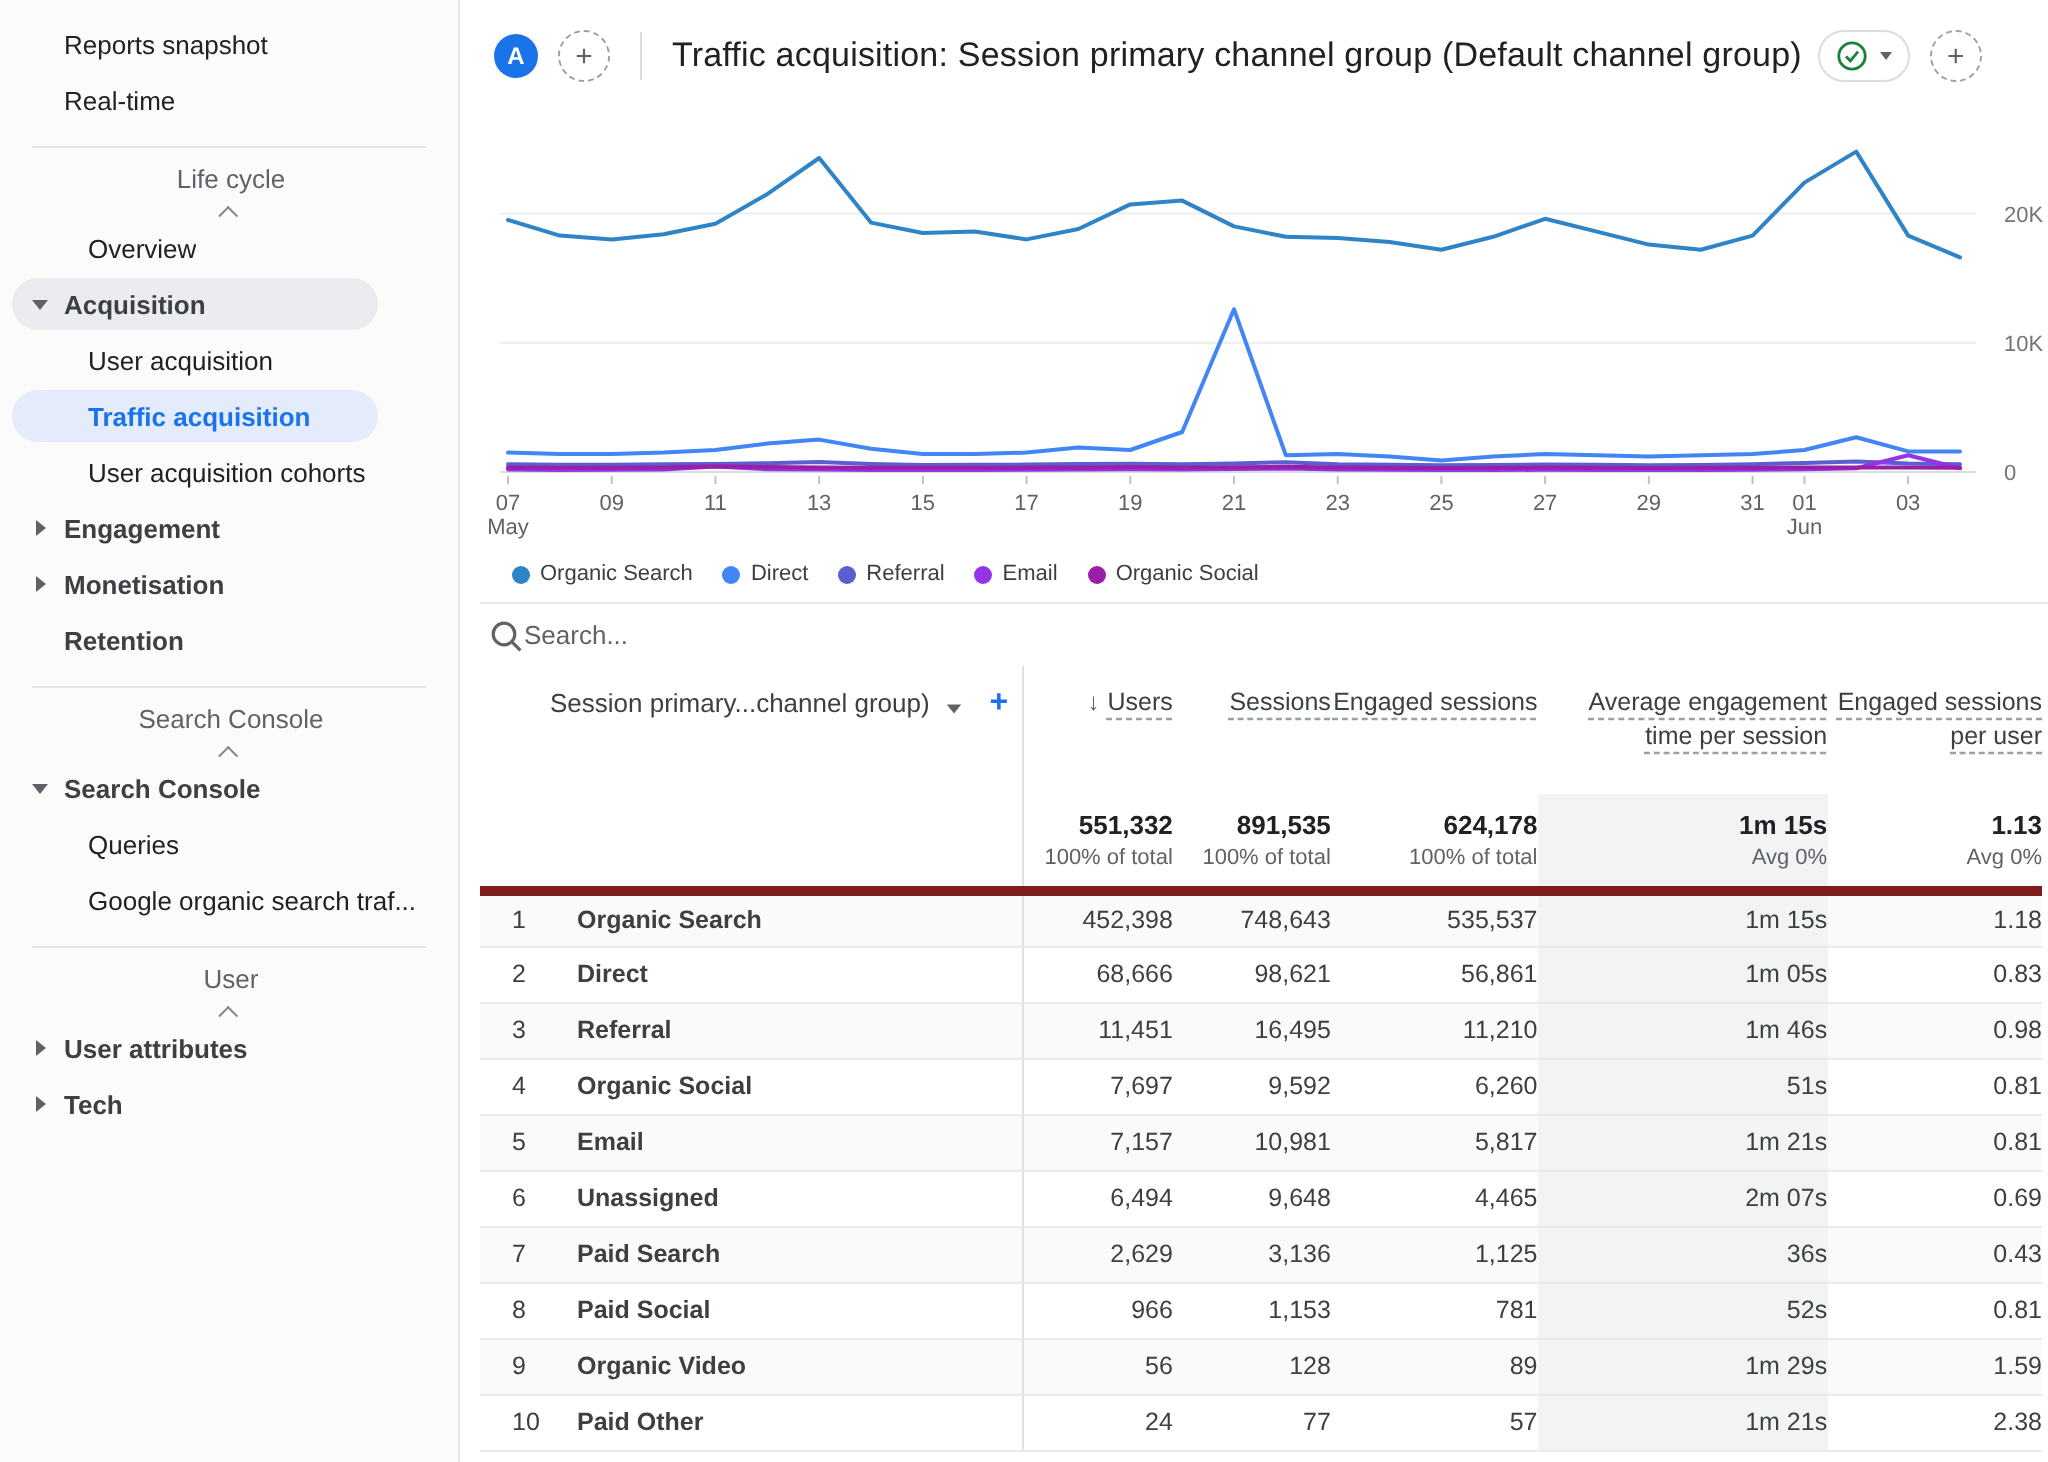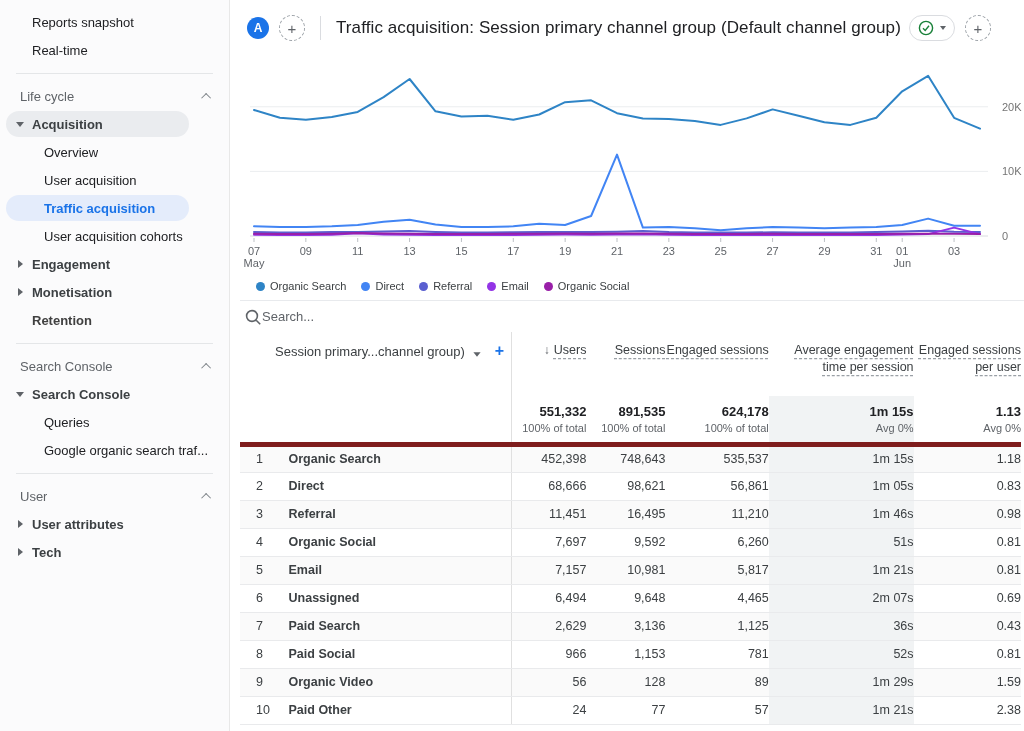--- a/index.html
+++ b/index.html
@@ -7,21 +7,21 @@
     font-family:"Liberation Sans", sans-serif; }
   .app { width:1024px; height:731px; display:flex; }
 
   
   .sidebar { width:230px; min-width:230px; background:#fbfbfc; border-right:1px solid #e8e8e8;
     padding-top:8px; font-size:13px; color:#202124; }
   .nav-row { height:28px; display:flex; align-items:center; position:relative; cursor:pointer; }
   .nav-row .rowbg { position:absolute; left:6px; right:40px; top:1px; bottom:1px; border-radius:14px; z-index:0; }
   .nav-row > .lbl { position:relative; z-index:1; white-space:nowrap; overflow:hidden; text-overflow:ellipsis; }
   .nav-link .lbl { padding-left:32px; }
-  .nav-section { color:#5f6368; justify-content:space-between; padding:0 18px 0 20px; margin-top:8px; }
+  .nav-section { color:#5f6368; justify-content:space-between; padding:0 18px 0 20px; margin-top:8px;flex-direction:column; }
   .nav-parent .caret-slot { width:16px; margin-left:12px; display:flex; justify-content:center; position:relative; z-index:1; }
   .nav-parent .lbl { padding-left:4px; font-weight:bold; color:#3c4043; }
   .nav-child .lbl { padding-left:44px; }
   .nav-leaf .lbl { padding-left:32px; font-weight:bold; color:#404040; }
   .nav-child.selected .lbl { color:#1a73e8; font-weight:bold; }
   .rowbg.sel { background:#e4ecfb; }
   .rowbg.hl { background:#eaecef; }
   .nav-divider { height:1px; background:#e4e6e8; margin:9px 16px 2px 16px; }
   .caret-down { width:0; height:0; border-left:4px solid transparent; border-right:4px solid transparent; border-top:5px solid #5f6368; }
   .caret-right { width:0; height:0; border-top:4px solid transparent; border-bottom:4px solid transparent; border-left:5px solid #5f6368; }
@@ -87,29 +87,29 @@
         <span class="lbl">Reports snapshot</span>
       </div>
       <div class="nav-row nav-link">
         <span class="lbl">Real-time</span>
       </div>
       <div class="nav-divider"></div>
       <div class="nav-row nav-section">
         <span class="lbl">Life cycle</span>
         <span class="chevron-up"></span>
       </div>
-      <div class="nav-row nav-parent">
-        <div class="rowbg hl"></div>
-        <span class="caret-slot">
-          <span class="caret-down"></span>
-        </span>
-        <span class="lbl">Acquisition</span>
-      </div>
       <div class="nav-row nav-child">
         <span class="lbl">Overview</span>
+      </div>
+      <div class="nav-row nav-parent">
+        <div class="rowbg hl"></div>
+        <span class="caret-slot">
+          <span class="caret-down"></span>
+        </span>
+        <span class="lbl">Acquisition</span>
       </div>
       <div class="nav-row nav-child">
         <span class="lbl">User acquisition</span>
       </div>
       <div class="nav-row nav-child selected">
         <div class="rowbg sel"></div>
         <span class="lbl">Traffic acquisition</span>
       </div>
       <div class="nav-row nav-child">
         <span class="lbl">User acquisition cohorts</span>

